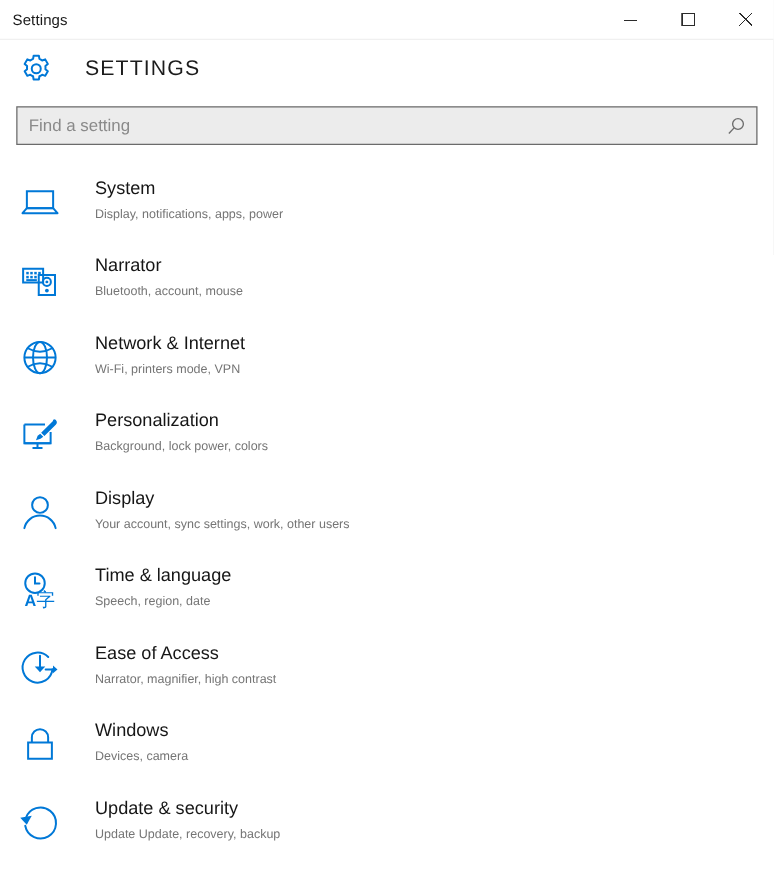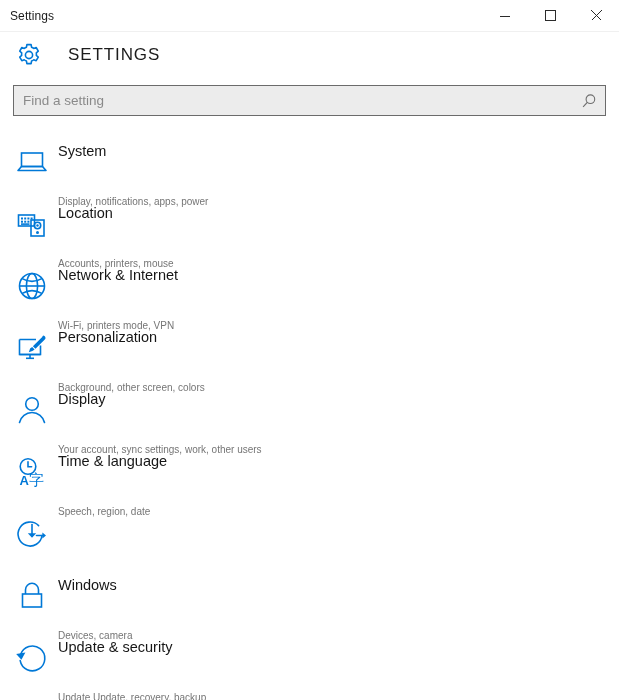--- a/index.html
+++ b/index.html
@@ -136,25 +136,24 @@
   .cat-icon {
     width: 44px;
     flex: 0 0 44px;
     height: 44px;
     display: flex;
     align-items: center;
     justify-content: center;
     margin-top: 2px;
   }
   .cat-text {
-    margin-left: 4px;
+    margin-left: 22px;
     display: flex;
     flex-direction: column;
     padding-top: 3px;
-    gap: 30px;
   }
   .cat-title {
     font-size: 14.5px;
     color: #161616;
     line-height: 20px;
     white-space: nowrap;
   }
   .cat-sub {
     font-size: 10px;
     color: #757575;
@@ -243,22 +242,22 @@
             <rect x="13.4" y="14.7" width="2" height="2"></rect>
             <rect x="7" y="17.3" width="8.5" height="1.6"></rect>
           </g>
           <rect class="ic" stroke-width="1.9" x="17" y="14" width="13" height="16"></rect>
           <circle class="ic" stroke-width="1.9" cx="23.5" cy="19.5" r="3.2"></circle>
           <circle class="ic-fill" cx="23.5" cy="19.5" r="1.2"></circle>
           <circle class="ic-fill" cx="23.5" cy="26.4" r="1.5"></circle>
         </svg>
       </div>
       <div class="cat-text">
-        <div class="cat-title">Location</div>
-        <div class="cat-sub">Accounts, printers, mouse</div>
+        <div class="cat-title">Narrator</div>
+        <div class="cat-sub">Bluetooth, account, mouse</div>
       </div>
     </div>
 
     <div class="cat-row">
       <div class="cat-icon">
         <svg width="36" height="36" viewBox="0 0 36 36">
           <circle class="ic" stroke-width="2" cx="18" cy="18" r="12.5"></circle>
           <ellipse class="ic" stroke-width="2" cx="18" cy="18" rx="5.6" ry="12.5"></ellipse>
           <line class="ic" stroke-width="2" x1="5.5" y1="18" x2="30.5" y2="18"></line>
           <path class="ic" stroke-width="1.7" d="M8.2 10.6 a20 20 0 0 0 19.6 0"></path>
@@ -277,21 +276,21 @@
           <path class="ic" stroke-width="2" d="M5.5 9.5 h16.5 M5.5 9.5 v15 h21 v-9"></path>
           <path class="ic" stroke-width="2" d="M26.5 24.5 h-21"></path>
           <line class="ic" stroke-width="2" x1="16" y1="24.5" x2="16" y2="28"></line>
           <line class="ic" stroke-width="2" x1="12" y1="28.3" x2="20" y2="28.3"></line>
           <path class="ic-fill" d="M29.2 5.4 a2.4 2.4 0 0 1 1.6 4.1 l-9.3 9.3 l-2.6 -2.6 l9.3 -9.3 a2.4 2.4 0 0 1 1 -1.5 z"></path>
           <path class="ic-fill" d="M18.2 17.0 l2.4 2.4 l-2.2 1.5 l-3.6 1.3 l1.3 -3.6 z"></path>
         </svg>
       </div>
       <div class="cat-text">
         <div class="cat-title">Personalization</div>
-        <div class="cat-sub">Background, other screen, colors</div>
+        <div class="cat-sub">Background, lock power, colors</div>
       </div>
     </div>
 
     <div class="cat-row">
       <div class="cat-icon">
         <svg width="36" height="36" viewBox="0 0 36 36">
           <circle class="ic" stroke-width="2.2" cx="18" cy="12" r="6.3"></circle>
           <path class="ic" stroke-width="2.2" stroke-linecap="round" d="M5.5 30.5 a12.8 12.8 0 0 1 25 0"></path>
         </svg>
       </div>
@@ -319,20 +318,24 @@
     <div class="cat-row">
       <div class="cat-icon">
         <svg width="36" height="36" viewBox="0 0 36 36">
           <path class="ic" stroke-width="2" stroke-linecap="round" d="M24.6 9.6 A12 12 0 1 0 28 19.5"></path>
           <path class="ic" stroke-width="2" stroke-linecap="round" d="M18 8.5 v11.5"></path>
           <path class="ic-fill" d="M13.8 17.2 l4.2 4.6 l4.2 -4.6 z"></path>
           <path class="ic" stroke-width="2" stroke-linecap="round" d="M22.5 19.5 h7.2"></path>
           <path class="ic-fill" d="M28.4 16.4 l3.6 3.1 l-3.6 3.1 z"></path>
         </svg>
       </div>
+      <div class="cat-text">
+        <div class="cat-title">Ease of Access</div>
+        <div class="cat-sub">Narrator, magnifier, high contrast</div>
+      </div>
     </div>
 
     <div class="cat-row">
       <div class="cat-icon">
         <svg width="36" height="36" viewBox="0 0 36 36">
           <path class="ic" stroke-width="2" d="M11.5 16 v-4.2 a6.5 6.5 0 0 1 13 0 v4.2"></path>
           <rect class="ic" stroke-width="2" x="8.5" y="16" width="19" height="13"></rect>
         </svg>
       </div>
       <div class="cat-text">

